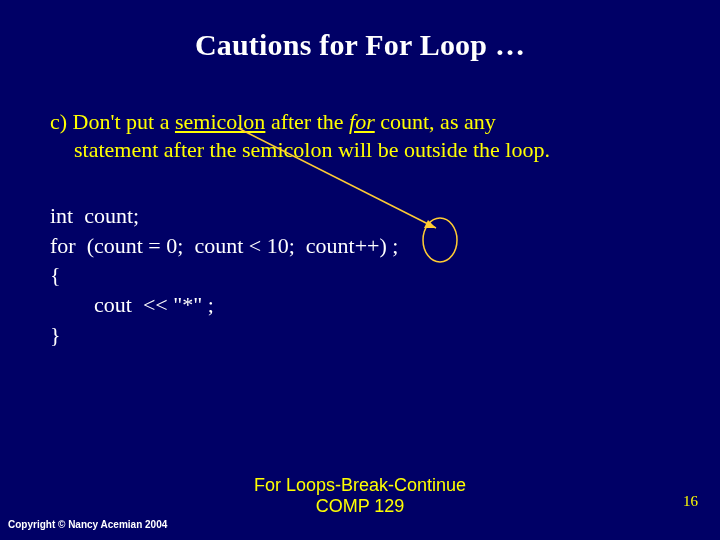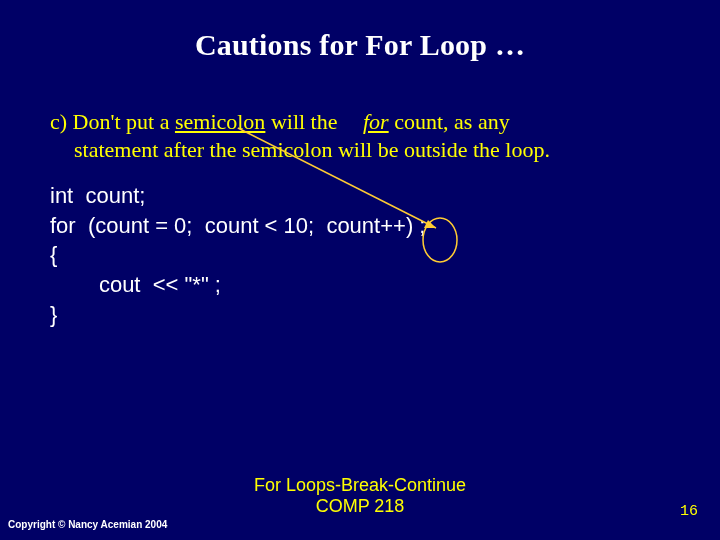--- a/index.html
+++ b/index.html
@@ -30,27 +30,27 @@
   }
   .caution-line {
     color: #ffff00;
     font-size: 22px;
     line-height: 1.25;
   }
   .caution-indent {
     padding-left: 24px;
   }
   .underline { text-decoration: underline; text-align: right; }
-  .italic-ul { font-style: italic; text-decoration: underline; margin-left: 20px; }
+  .italic-ul { font-style: italic; text-decoration: underline; }
   .code-block {
-    margin-top: 18px;
+    margin-top: 38px;
     color: #ffffff;
     font-size: 22px;
     line-height: 1.35;
-    font-family: Liberation Sans, sans-serif;
+    font-family: Liberation Serif, serif;
     white-space: pre;
   }
   .copyright {
     position: absolute;
     left: 8px;
     bottom: 10px;
     color: #ffffff;
     font-family: Arial, Helvetica, sans-serif;
     font-weight: bold;
     font-size: 10px;
@@ -61,41 +61,41 @@
     width: 100%;
     text-align: center;
     color: #ffff00;
     font-family: Arial, Helvetica, sans-serif;
     font-size: 18px;
     line-height: 1.2;
   }
   .page-num {
     position: absolute;
     right: 22px;
-    bottom: 20px;
+    bottom: 30px;
     color: #ffff00;
-    font-family: Liberation Mono, monospace;
+    font-family: Liberation Serif, serif;
     font-size: 15px;
   }
   .callout {
     position: absolute;
     pointer-events: none;
   }
 </style>
 </head>
 <body>
 
 <div class="slide">
 
   <h1 class="title">Cautions  for For Loop …</h1>
 
   <div class="body-area">
 
     <div class="caution-line">
-      <span>c) Don't put a </span><span class="underline">semicolon</span><span> will the </span><span class="italic-ul">for</span><span> count, as any</span>
+      <span>c) Don't put a </span><span class="underline">semicolon</span><span> after the </span><span class="italic-ul">for</span><span> count, as any</span>
     </div>
     <div class="caution-line caution-indent">statement after the semicolon will be outside the loop.</div>
 
     <div class="code-block"><span>int  count;</span>
 <span>for  (count = 0;  count &lt; 10;  count++) ;</span>
 <span>{</span>
 <span>        cout  &lt;&lt; "*" ;</span>
 <span>}</span></div>
 
   </div>
@@ -103,18 +103,18 @@
   <svg class="callout" width="720" height="540" viewBox="0 0 720 540" style="left:0; top:0;">
     <line x1="238" y1="128" x2="436" y2="228" stroke="#ffcc33" stroke-width="1.5"></line>
     <polygon points="436,228 428,220 424,228" fill="#ffcc33"></polygon>
     <ellipse cx="440" cy="240" rx="17" ry="22" fill="none" stroke="#ffcc33" stroke-width="1.5"></ellipse>
   </svg>
 
   <div class="copyright">Copyright  © Nancy Acemian 2004</div>
 
   <div class="footer-center">
     <div>For Loops-Break-Continue</div>
-    <div>COMP 218</div>
+    <div>COMP 129</div>
   </div>
 
   <div class="page-num">16</div>
 
 </div>
 
 </body></html>

